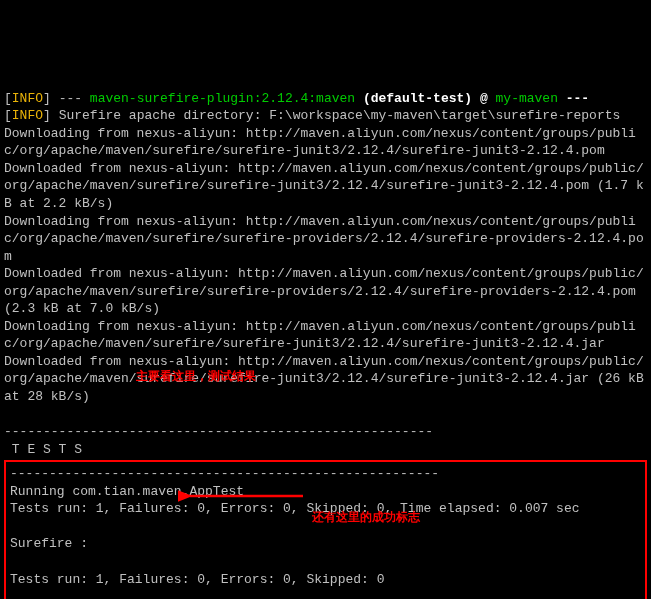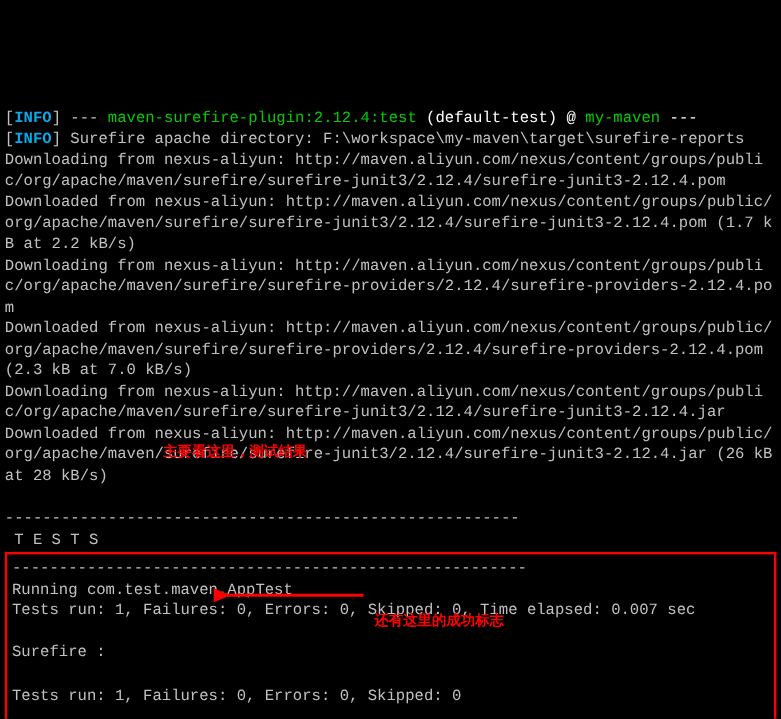--- a/index.html
+++ b/index.html
@@ -11,23 +11,23 @@
       line-height: 1.35;
       width: 651px;
       height: 599px;
       overflow: hidden;
       padding: 2px 4px;
       white-space: pre-wrap;
       word-break: break-all;
       position: relative;
     }
     .br { color: #c0c0c0; }
-    .info { color: #0ea5e9; font-weight: bold; }
+    .info { color: #eab308; font-weight: normal; }
     .mvn { color: #00cc00; }
-    .white { color: #fff; font-weight: normal; }
+    .white { color: #fff; font-weight: bold; }
     .red-box {
       border: 2px solid #ff0000;
       padding: 3px 4px;
       margin-top: 2px;
     }
     .anno {
       color: #ff0000;
       font-family: 'Microsoft YaHei', SimSun, sans-serif;
       font-size: 12px;
       position: absolute;
@@ -39,33 +39,33 @@
       position: absolute;
       pointer-events: none;
     }
   </style>
 </head>
 <body>
 
 
 
 <div>
-<span class="br">[</span><span class="info">INFO</span><span class="br">] --- </span><span class="mvn">maven-surefire-plugin:2.12.4:test</span><span class="white"> (default-test) @ </span><span class="mvn">my-maven</span><span class="white"> ---</span>
+<span class="br">[</span><span class="info">INFO</span><span class="br">] --- </span><span class="mvn">maven-surefire-plugin:2.12.4:maven</span><span class="white"> (default-test) @ </span><span class="mvn">my-maven</span><span class="white"> ---</span>
 <span class="br">[</span><span class="info">INFO</span><span class="br">] Surefire apache directory: F:\workspace\my-maven\target\surefire-reports</span>
 <span>Downloading from nexus-aliyun: http://maven.aliyun.com/nexus/content/groups/public/org/apache/maven/surefire/surefire-junit3/2.12.4/surefire-junit3-2.12.4.pom</span>
 <span>Downloaded from nexus-aliyun: http://maven.aliyun.com/nexus/content/groups/public/org/apache/maven/surefire/surefire-junit3/2.12.4/surefire-junit3-2.12.4.pom (1.7 kB at 2.2 kB/s)</span>
 <span>Downloading from nexus-aliyun: http://maven.aliyun.com/nexus/content/groups/public/org/apache/maven/surefire/surefire-providers/2.12.4/surefire-providers-2.12.4.pom</span>
 <span>Downloaded from nexus-aliyun: http://maven.aliyun.com/nexus/content/groups/public/org/apache/maven/surefire/surefire-providers/2.12.4/surefire-providers-2.12.4.pom (2.3 kB at 7.0 kB/s)</span>
 <span>Downloading from nexus-aliyun: http://maven.aliyun.com/nexus/content/groups/public/org/apache/maven/surefire/surefire-junit3/2.12.4/surefire-junit3-2.12.4.jar</span>
 <span>Downloaded from nexus-aliyun: http://maven.aliyun.com/nexus/content/groups/public/org/apache/maven/surefire/surefire-junit3/2.12.4/surefire-junit3-2.12.4.jar (26 kB at 28 kB/s)</span>
 <span> </span>
 <span>-------------------------------------------------------</span>
 <span> T E S T S</span>
 <div class="red-box"><span>-------------------------------------------------------</span>
-<span>Running com.test.maven.AppTest</span>
+<span>Running com.tian.maven.AppTest</span>
 <span>Tests run: 1, Failures: 0, Errors: 0, Skipped: 0, Time elapsed: 0.007 sec</span>
 <span> </span>
 <span>Surefire :</span>
 <span> </span>
 <span>Tests run: 1, Failures: 0, Errors: 0, Skipped: 0</span>
 <span> </span></div>
 
 
 
 

